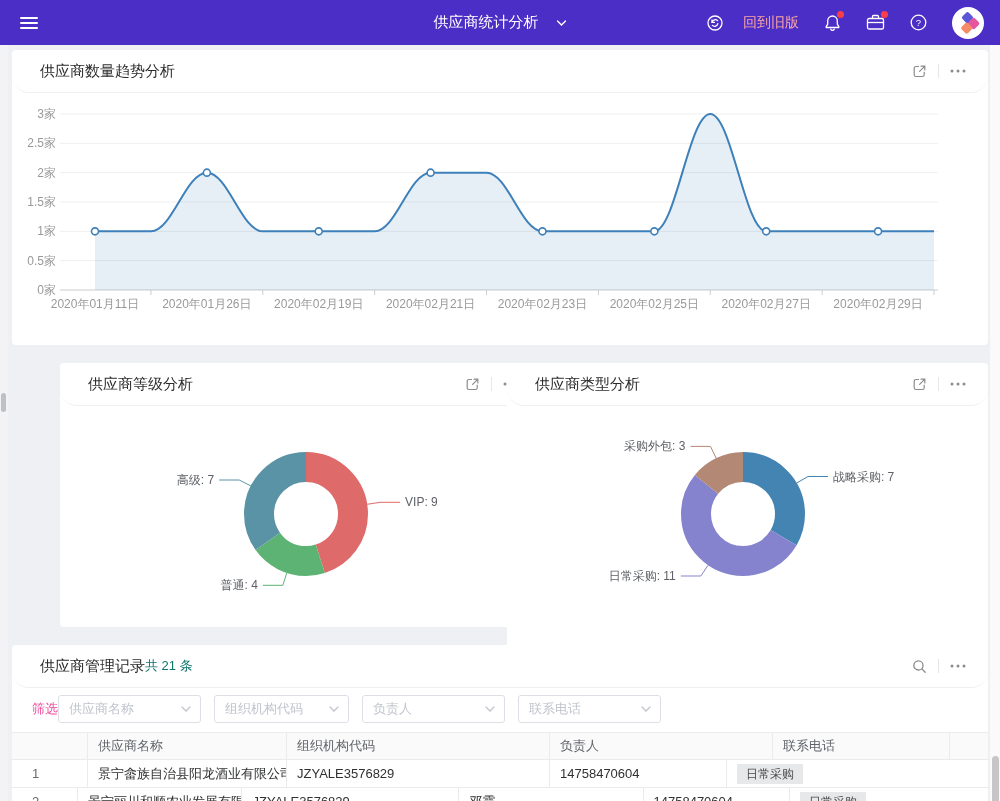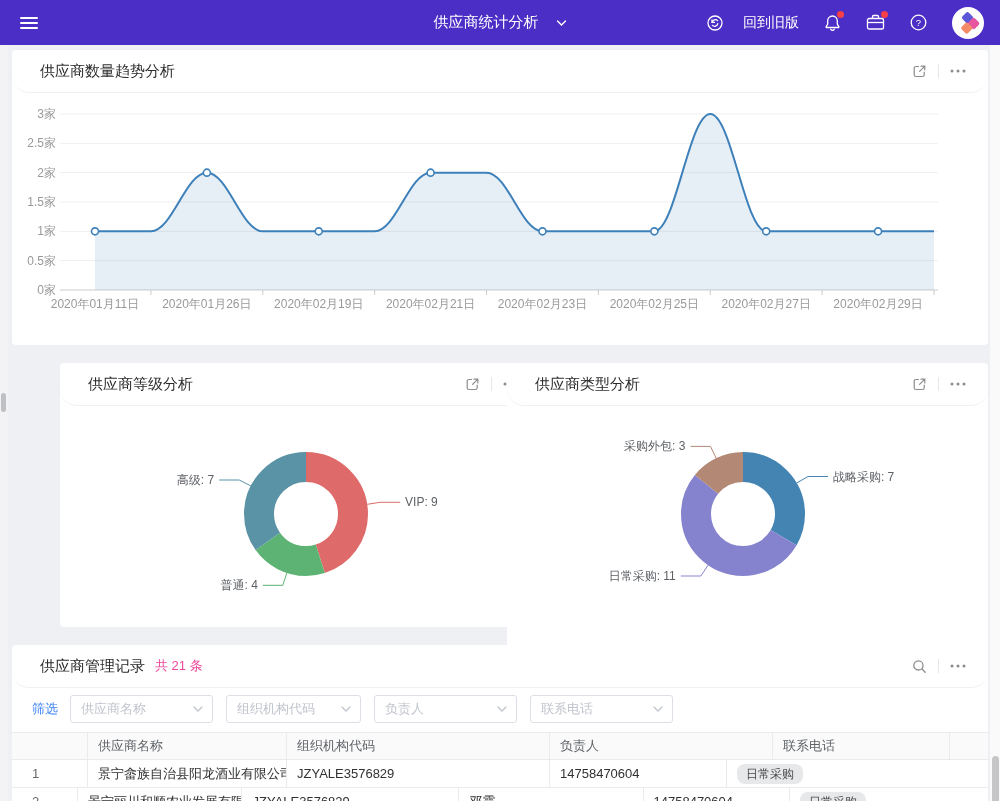--- a/index.html
+++ b/index.html
@@ -14,62 +14,62 @@
     position:absolute;left:0;top:0;width:1000px;height:45px;
     background:#4b2ec5;display:flex;align-items:center;z-index:50;
   }
   .menu-btn{margin-left:20px;cursor:pointer;display:flex;align-items:center;}
   .tb-title{
     position:absolute;left:50%;top:0;transform:translateX(-50%);
     height:45px;display:flex;align-items:center;gap:18px;color:#fff;
     font-size:15px;cursor:pointer;white-space:nowrap;
   }
   .tb-right{position:absolute;right:16px;top:0;height:45px;display:flex;align-items:center;gap:25px;}
-  .tb-back{display:flex;align-items:center;gap:20px;color:#ffffff;font-size:14px;cursor:pointer;white-space:nowrap;}
+  .tb-back{display:flex;align-items:center;gap:20px;color:#fca5a5;font-size:14px;cursor:pointer;white-space:nowrap;}
   .tb-ico{position:relative;display:flex;align-items:center;cursor:pointer;}
   .red-dot{position:absolute;right:-3px;top:-3px;width:7px;height:7px;border-radius:50%;background:#fa3f47;}
   .avatar{width:32px;height:32px;border-radius:50%;background:#fff;display:flex;align-items:center;justify-content:center;overflow:hidden;cursor:pointer;}
   
   .card{position:absolute;background:#fff;border-radius:4px;overflow:hidden;}
   #card-trend{left:12px;top:50px;width:976px;height:295px;}
   #card-level{left:12px;top:363px;width:481px;height:264px;margin-left:48px;}
   #card-type{left:507px;top:363px;width:481px;height:316px;}
   #card-records{left:12px;top:645px;width:976px;height:200px;}
   .card-head{
     height:42px;display:flex;align-items:center;padding:0 22px 0 28px;
     border-bottom:1px solid #f0f0f0;
     border-radius:17px;
   }
   .card-title{font-size:15px;color:#2b2b2b;font-weight:500;}
-  .card-count{font-size:13px;color:#ec4899;margin-left:10px;}
+  .card-count{font-size:13px;color:#0f766e;}
   .head-actions{margin-left:auto;display:flex;align-items:center;gap:11px;color:#8c8c8c;}
   .head-actions .vdiv{width:1px;height:14px;background:#e6e6e6;}
   .icon-btn{display:flex;align-items:center;cursor:pointer;}
   
   .filter-row{display:flex;align-items:center;height:28px;margin:7px 0 0 20px;}
-  .filter-label{font-size:13px;color:#3b82f6;margin-right:12px;text-align:right;}
+  .filter-label{font-size:13px;color:#ec4899;margin-right:0;text-align:right;}
   .sel{
     position:relative;height:28px;border:1px solid #dcdfe6;border-radius:3px;background:#fff;
     display:flex;align-items:center;margin-right:13px;box-sizing:border-box;cursor:pointer;
   }
   .sel .ph{font-size:13px;color:#c0c4cc;margin-left:10px;white-space:nowrap;}
   .sel .chev{position:absolute;right:9px;top:10px;}
   
   .tbl{margin-top:9px;font-size:13px;color:#303133;}
   .trow{display:flex;height:28px;align-items:center;border-bottom:1px solid #ebebeb;box-sizing:border-box;}
   .trow.thead{background:#fafafa;border-top:1px solid #ebebeb;color:#5f6368;}
   .tcell{height:28px;line-height:27px;box-sizing:border-box;border-right:1px solid #ebebeb;
          padding-left:10px;white-space:nowrap;overflow:hidden;}
   .tcell.c0{width:76px;padding-left:20px;color:#6b6b6b;}
   .tcell.c1{width:199px;}
   .tcell.c2{width:263px;}
   .tcell.c3{width:223px;}
   .tcell.c4{width:177px;}
   .tcell.c5{width:240px;border-right:none;}
-  .chip{display:inline-block;background:#e7e8ea;color:#4a4a4a;border-radius:8px;
+  .chip{display:inline-block;background:#e7e8ea;color:#4a4a4a;border-radius:0;
         padding:0 9px;font-size:12px;line-height:20px;vertical-align:middle;}
   
   .sb-left-track{position:absolute;left:0;top:45px;width:8px;height:756px;background:#f3f3f5;z-index:40;}
   .sb-left-thumb{position:absolute;left:1px;top:348px;width:5px;height:19px;border-radius:3px;background:#bfc0c4;}
   .sb-right-track{position:absolute;right:0;top:45px;width:10px;height:756px;background:#fafafa;z-index:40;}
   .sb-right-thumb{position:absolute;right:1px;top:711px;width:7px;height:60px;border-radius:4px;background:#c6c6c9;}
   svg{display:block;}
   text{font-family:"Liberation Sans","DejaVu Sans",sans-serif;}
 </style>
 </head>

